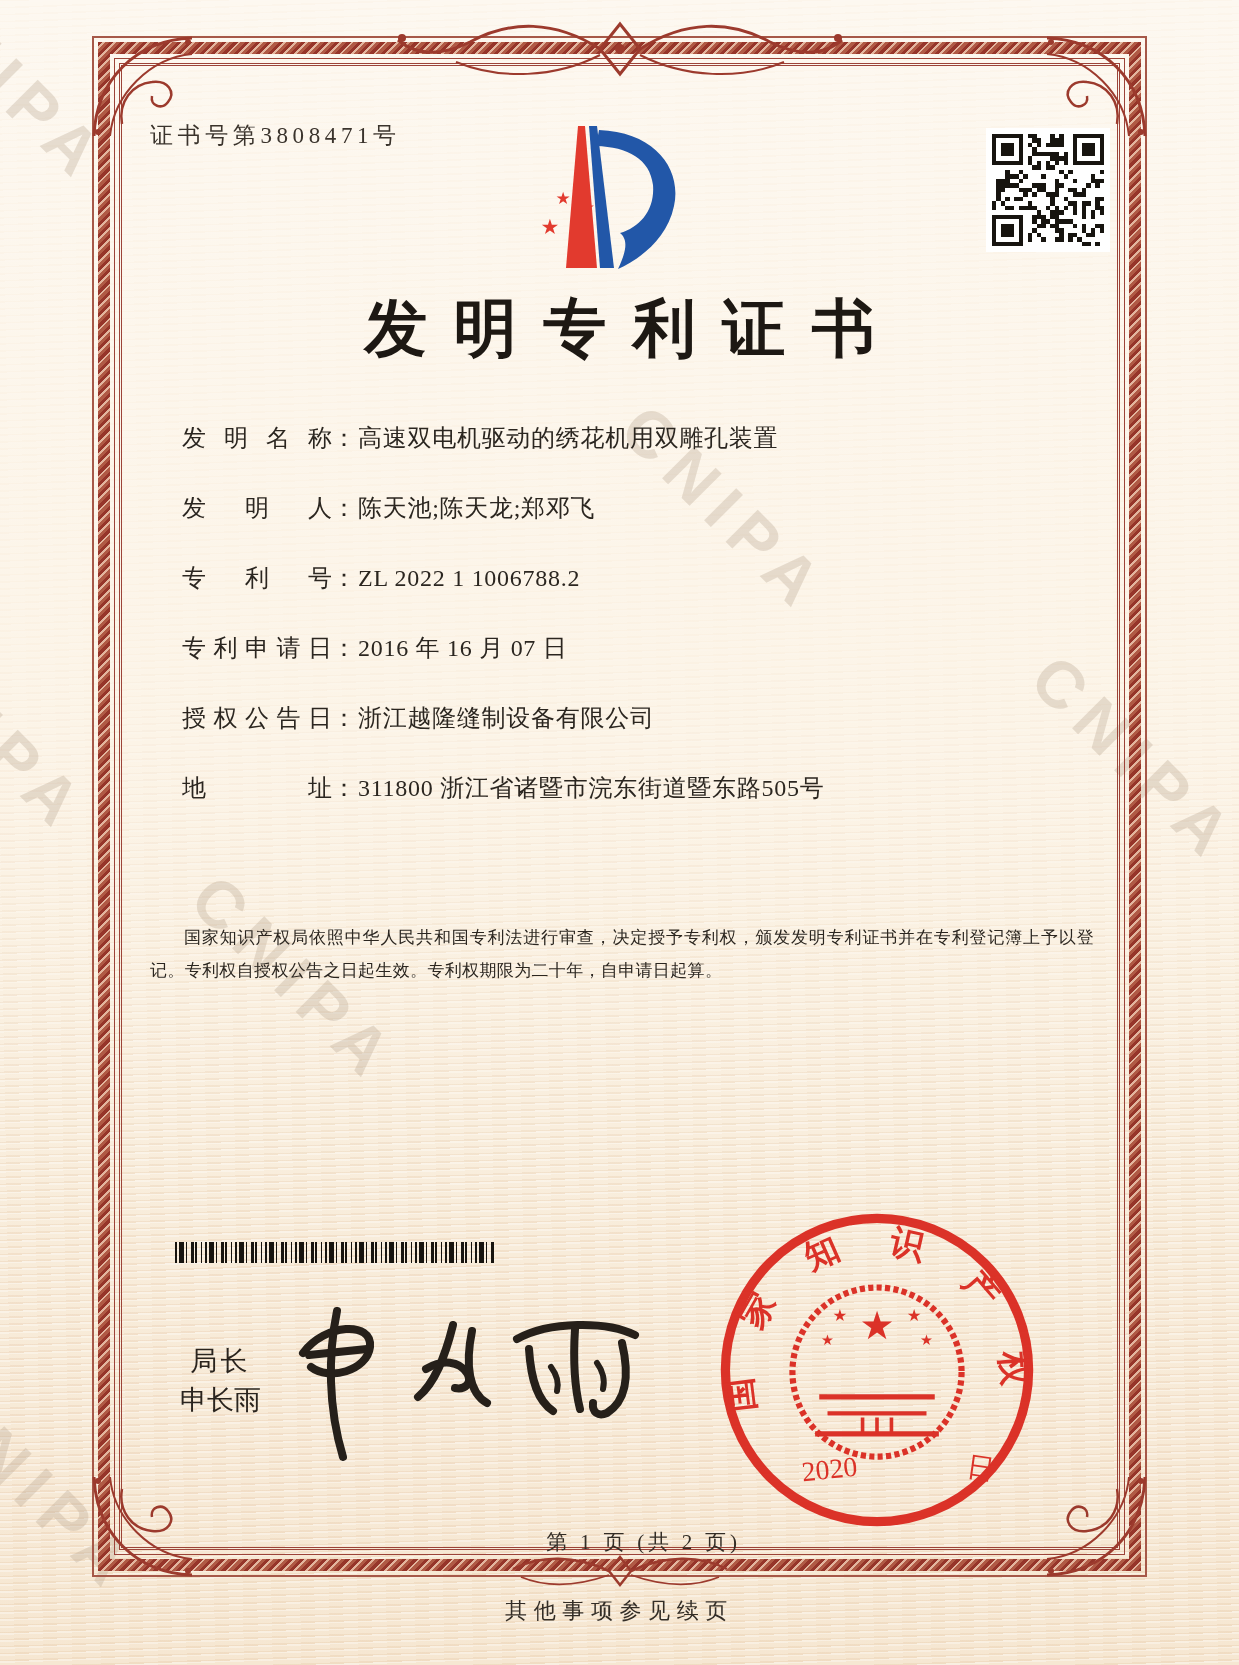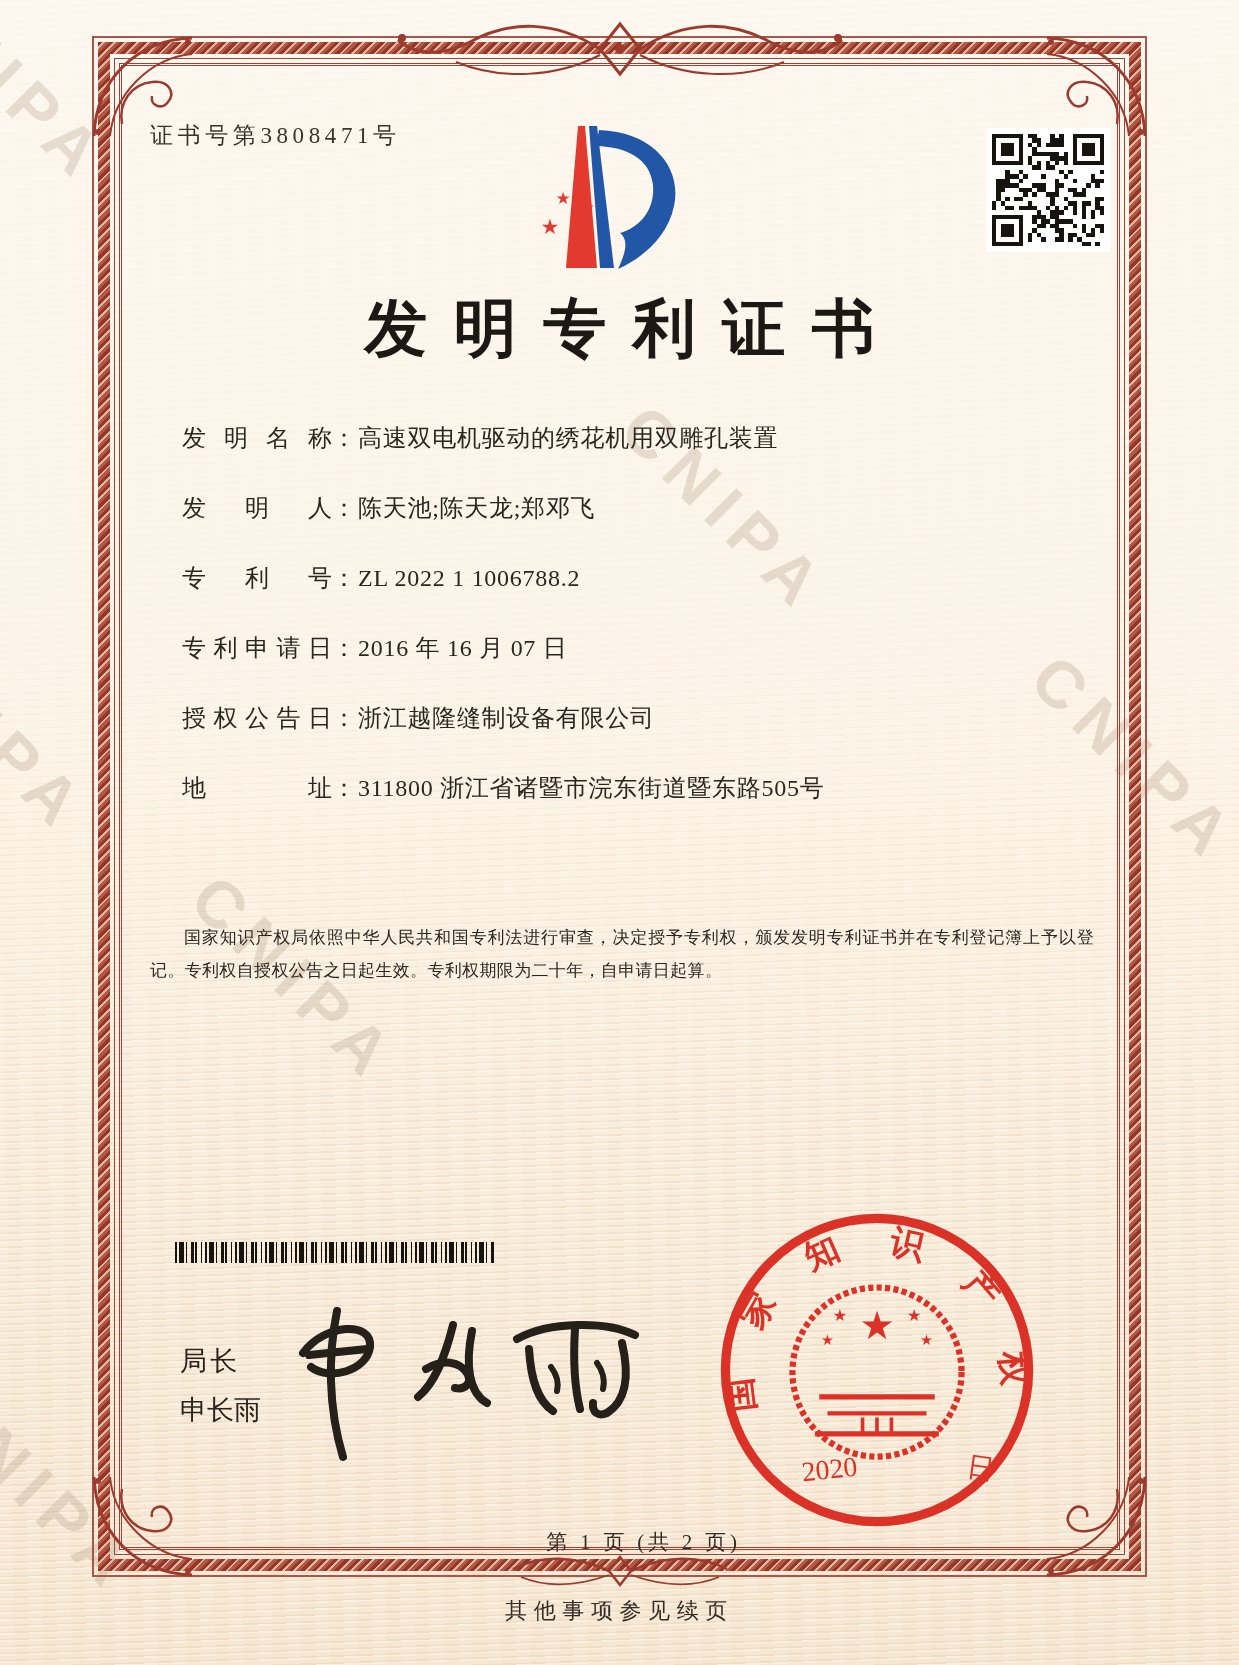--- a/index.html
+++ b/index.html
@@ -64,21 +64,21 @@
     background:repeating-linear-gradient(90deg,
       #17140f 0 2px,transparent 2px 4px,
       #17140f 4px 9px,transparent 9px 11px,
       #17140f 11px 12px,transparent 12px 16px,
       #17140f 16px 19px,transparent 19px 20px,
       #17140f 20px 22px,transparent 22px 26px,
       #17140f 26px 27px,transparent 27px 30px);
   }
   .sig-block{position:absolute;left:180px;top:1348px;font-family:"Liberation Sans","DejaVu Sans",sans-serif;
     font-size:27px;color:#2a241e;line-height:1.0;}
-  .sig-block .t{margin-bottom:22px;letter-spacing:.12em;}
+  .sig-block .t{margin-bottom:12px;letter-spacing:.12em;text-align:center;}
   .sig-svg{position:absolute;left:285px;top:1295px;width:370px;height:175px;}
   .seal{position:absolute;left:712px;top:1205px;width:330px;height:330px;mix-blend-mode:multiply;opacity:.94;}
   .seal text{font-family:"Liberation Serif","DejaVu Serif",serif;}
   .page-no{position:absolute;left:0;right:0;top:1528px;text-align:center;font-size:21px;letter-spacing:.18em;color:#332d26;padding-left:48px;}
   .foot-note{position:absolute;left:0;right:0;top:1596px;text-align:center;font-size:22px;letter-spacing:.3em;color:#332d26;z-index:2;font-family:Liberation Mono, monospace;}
 </style>
 </head>
 <body>
 
 <div class="page">

